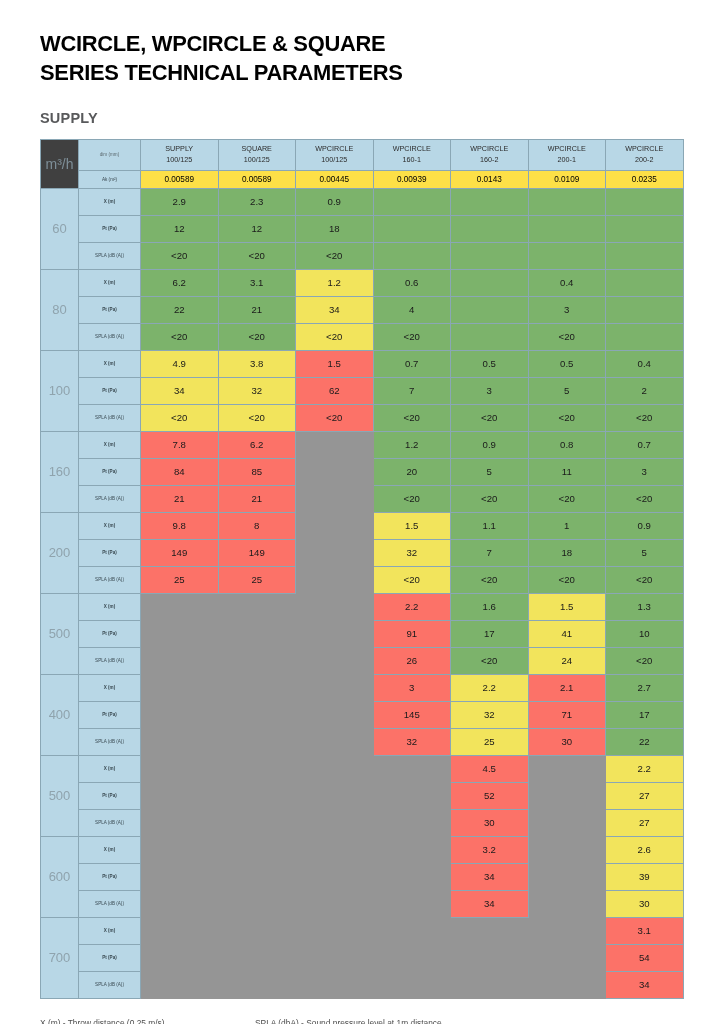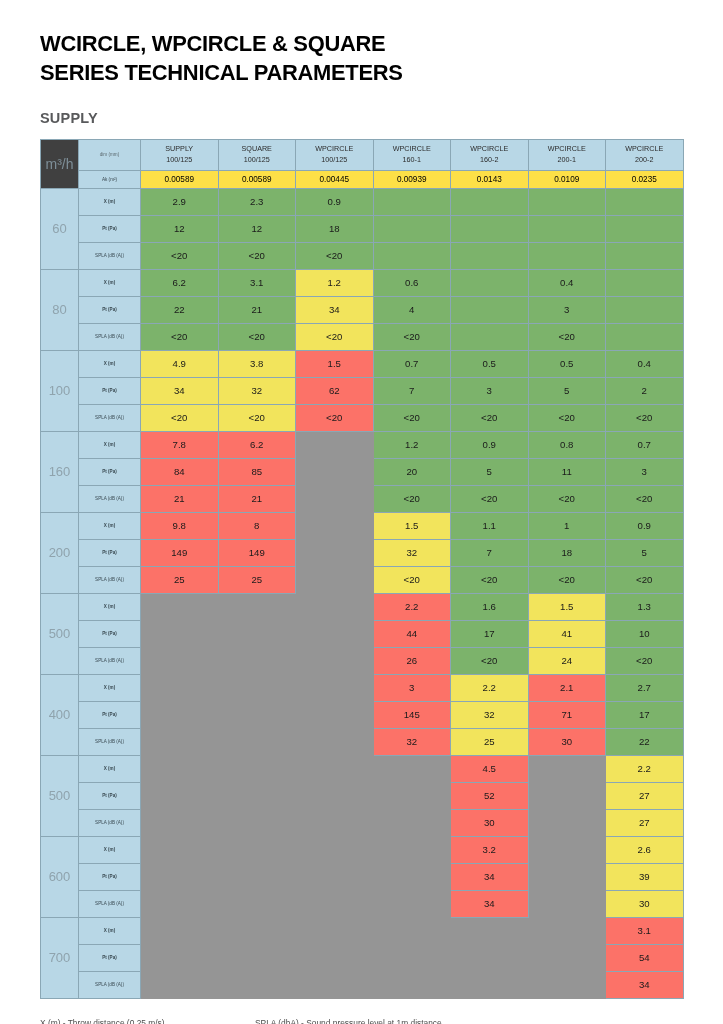--- a/index.html
+++ b/index.html
@@ -367,21 +367,21 @@
           <td class="data-cell v-red">2.2</td>
           <td class="data-cell v-green">1.6</td>
           <td class="data-cell v-yellow">1.5</td>
           <td class="data-cell v-green">1.3</td>
         </tr>
         <tr>
           <td class="param-cell bold">Pt (Pa)</td>
           <td class="data-cell v-gray edge-l"></td>
           <td class="data-cell v-gray"></td>
           <td class="data-cell v-gray"></td>
-          <td class="data-cell v-red">44</td>
+          <td class="data-cell v-red">91</td>
           <td class="data-cell v-green">17</td>
           <td class="data-cell v-yellow">41</td>
           <td class="data-cell v-green">10</td>
         </tr>
         <tr>
           <td class="param-cell">SPLA (dB (A))</td>
           <td class="data-cell v-gray edge-l"></td>
           <td class="data-cell v-gray"></td>
           <td class="data-cell v-gray"></td>
           <td class="data-cell v-red">26</td>

